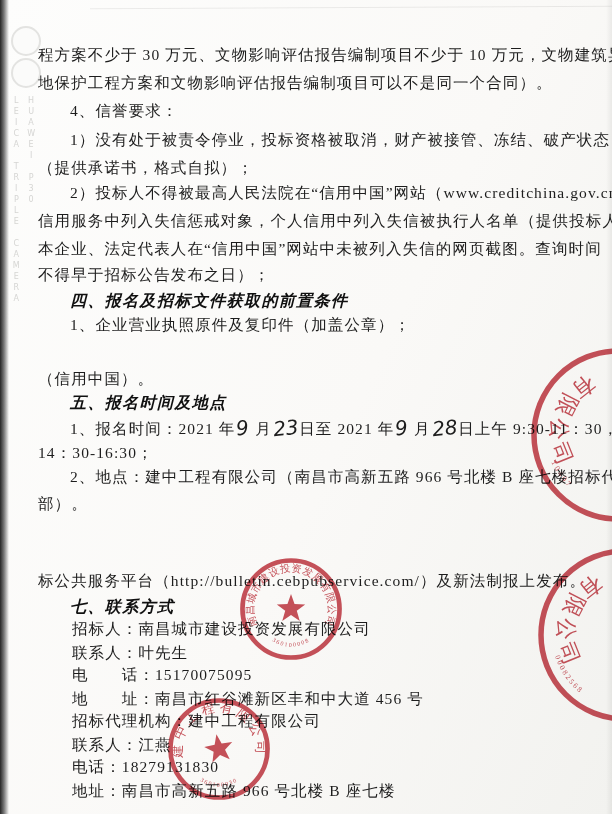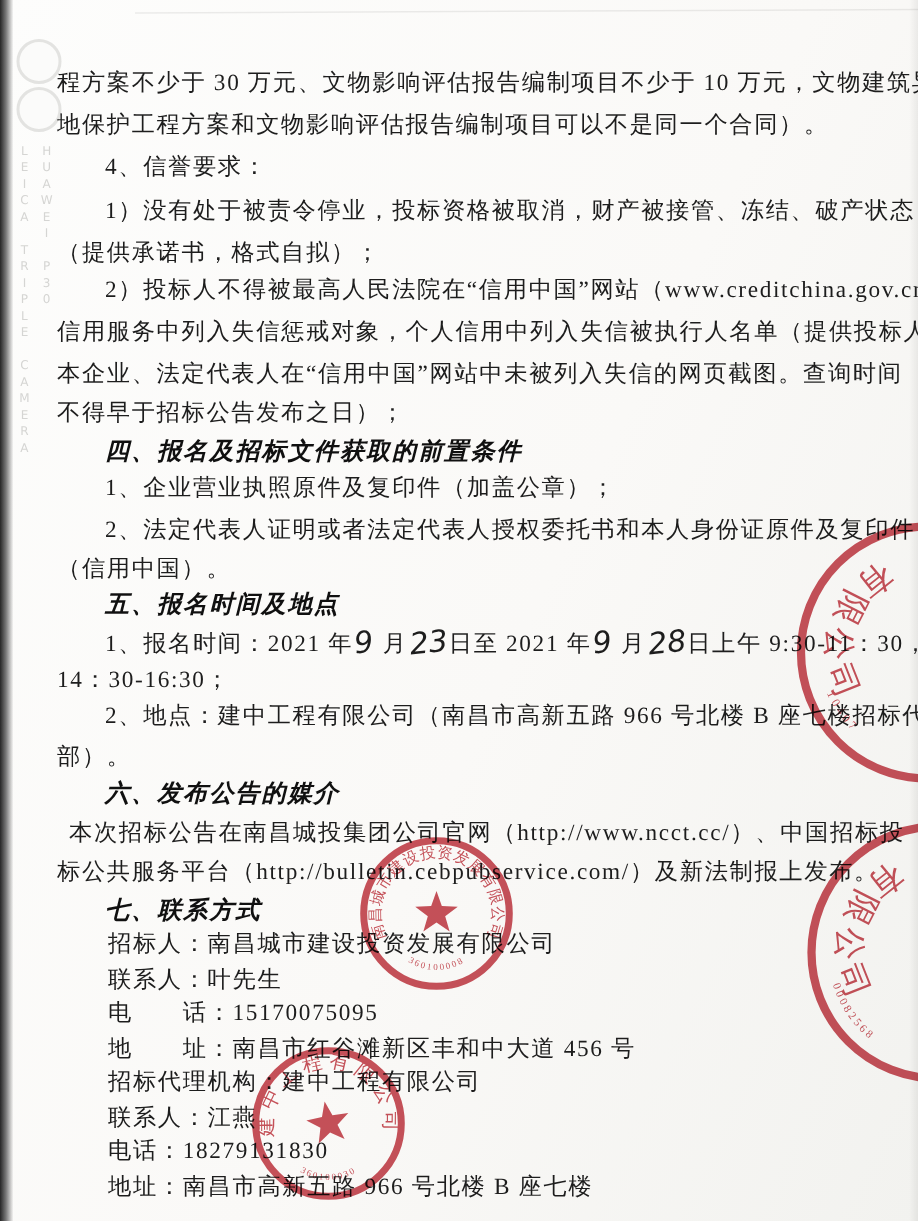--- a/index.html
+++ b/index.html
@@ -53,33 +53,30 @@
   <div class="line" style="top:73px">地保护工程方案和文物影响评估报告编制项目可以不是同一个合同）。</div>
   <div class="line ind" style="top:101px">4、信誉要求：</div>
   <div class="line ind" style="top:130px">1）没有处于被责令停业，投标资格被取消，财产被接管、冻结、破产状态</div>
   <div class="line" style="top:158px">（提供承诺书，格式自拟）；</div>
   <div class="line ind" style="top:183px">2）投标人不得被最高人民法院在“信用中国”网站（www.creditchina.gov.cn）</div>
   <div class="line" style="top:211px">信用服务中列入失信惩戒对象，个人信用中列入失信被执行人名单（提供投标人</div>
   <div class="line" style="top:239px">本企业、法定代表人在“信用中国”网站中未被列入失信的网页截图。查询时间</div>
   <div class="line" style="top:265px">不得早于招标公告发布之日）；</div>
   <div class="line heading" style="top:291px">四、报名及招标文件获取的前置条件</div>
   <div class="line ind" style="top:315px">1、企业营业执照原件及复印件（加盖公章）；</div>
-  <div class="line ind" style="top:343px">2、法定代表人证明或者法定代表人授权委托书和本人身份证原件及复印件</div>
   <div class="line" style="top:369px">（信用中国）。</div>
   <div class="line heading" style="top:393px">五、报名时间及地点</div>
 
   <div class="line ind" style="top:417px">
     <span>1、报名时间：2021 年</span><span class="hw">9</span><span> 月</span><span class="hw">23</span><span>日至 2021 年</span><span class="hw">9</span><span> 月</span><span class="hw">28</span><span>日上午 9:30-11：30，下午</span>
   </div>
 
   <div class="line" style="top:443px">14：30-16:30；</div>
   <div class="line ind" style="top:467px">2、地点：建中工程有限公司（南昌市高新五路 966 号北楼 B 座七楼招标代理</div>
   <div class="line" style="top:494px">部）。</div>
-  <div class="line heading" style="top:519px">六、发布公告的媒介</div>
-  <div class="line ind-sm" style="top:545px">本次招标公告在南昌城投集团公司官网（http://www.ncct.cc/）、中国招标投</div>
   <div class="line" style="top:571px">标公共服务平台（http://bulletin.cebpubservice.com/）及新法制报上发布。</div>
   <div class="line heading" style="top:597px">七、联系方式</div>
 
   <div class="line contact" style="top:619px">招标人：南昌城市建设投资发展有限公司</div>
   <div class="line contact" style="top:643px">联系人：叶先生</div>
   <div class="line contact" style="top:665px">电　　话：15170075095</div>
   <div class="line contact" style="top:689px">地　　址：南昌市红谷滩新区丰和中大道 456 号</div>
   <div class="line contact" style="top:735px">联系人：江燕</div>
   <div class="line contact" style="top:711px">招标代理机构：建中工程有限公司</div>
   <div class="line contact" style="top:757px">电话：18279131830</div>

